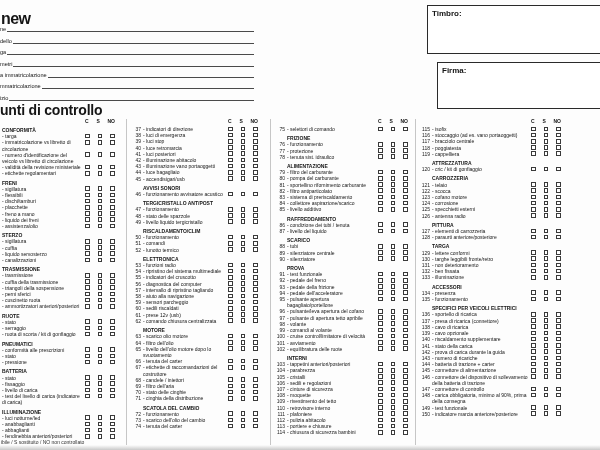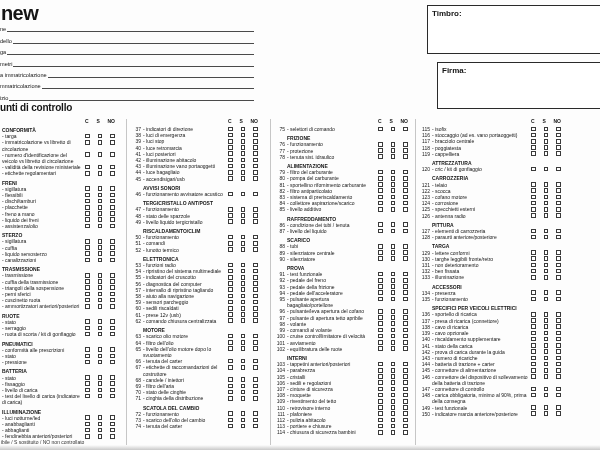--- a/index.html
+++ b/index.html
@@ -1,27 +1,27 @@
 <!DOCTYPE html>
 <html><head>
 <meta charset="utf-8">
 <style>
   html,body{margin:0;padding:0;}
   body{width:600px;height:450px;position:relative;overflow:hidden;background:#fdfdfd;
        font-family:"Liberation Sans",sans-serif;color:#151515;}
-  .logo{position:absolute;left:1px;top:2px;font-size:20px;font-weight:bold;letter-spacing:-0.6px;}
+  .logo{position:absolute;left:1px;top:10px;font-size:16px;font-weight:bold;letter-spacing:-0.6px;}
   .form{position:absolute;left:0;top:21px;width:254px;}
   .fline{display:flex;align-items:flex-end;height:11.4px;font-size:5.6px;}
   .fline .flbl{white-space:nowrap;padding-right:1px;}
   .fline .rule{flex:1;border-bottom:1px solid #4a4a4a;height:100%;}
   .stampbox{position:absolute;border:1.4px solid #2a2a2a;background:#fff;}
   #timbro{left:427px;top:5px;width:177px;height:47px;}
   #firma{left:437px;top:62px;width:167px;height:45px;}
   .stampbox .blabel{font-size:8px;font-weight:bold;padding:3px 0 0 4px;display:block;}
-  .title{position:absolute;left:0;top:102px;font-size:10px;font-weight:bold;letter-spacing:-0.2px;}
+  .title{position:absolute;left:0;top:102px;font-size:14px;font-weight:bold;letter-spacing:-0.2px;}
   .col{position:absolute;top:118px;}
   #col1{left:2px;width:113px;}
   #col2{left:131px;width:127px;}
   #col3{left:275px;width:133px;}
   #col4{left:420px;width:141px;}
   .vdiv{position:absolute;top:119px;height:329px;width:1px;background:#c6c6c6;}
   #div1{left:126px;} #div2{left:270px;} #div3{left:415px;}
   .row{display:flex;align-items:flex-start;font-size:5px;line-height:6.2px;}
   .num{flex:none;width:10px;text-align:right;padding-right:2px;color:#222;}
   .lbl{flex:1;padding-right:2px;}

